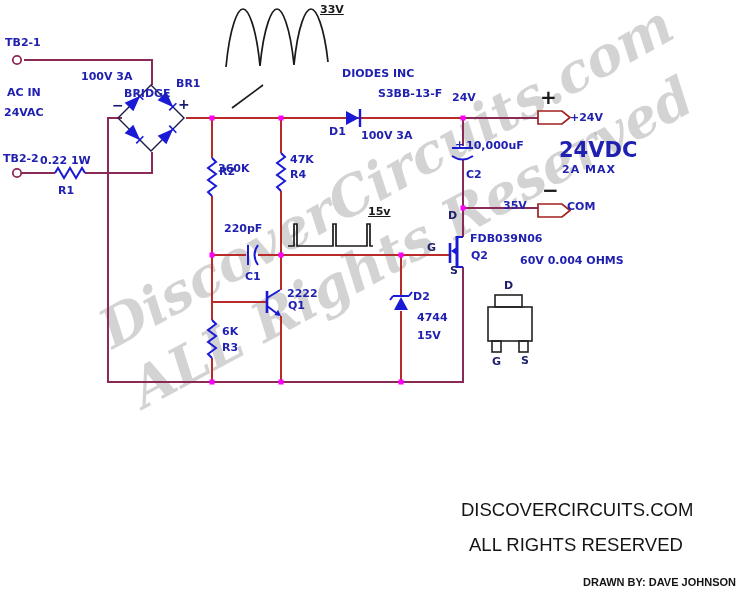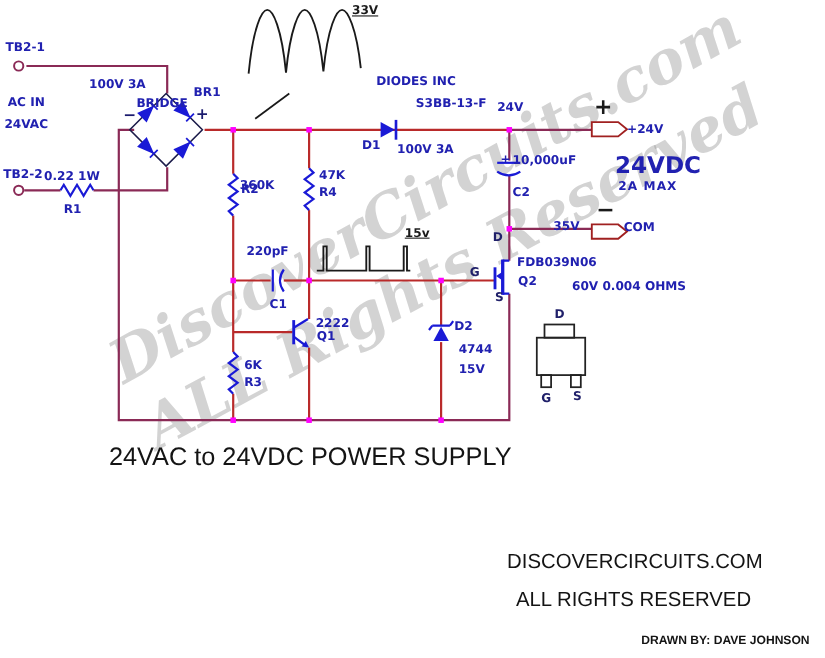--- a/index.html
+++ b/index.html
@@ -223,18 +223,17 @@
   <span class="lbl" style="left:417px;top:312px;">4744</span>
   <span class="lbl" style="left:417px;top:330px;">15V</span>
 
   <span class="lbl" style="left:222px;top:326px;">6K</span>
   <span class="lbl" style="left:222px;top:342px;">R3</span>
 
   <span class="lbl navy" style="left:504px;top:280px;">D</span>
   <span class="lbl navy" style="left:492px;top:356px;">G</span>
   <span class="lbl navy" style="left:521px;top:355px;">S</span>
 
-  <span class="title" style="left:99px;top:402px;">24VAC to 24VDC POWER SUPPLY</span>
   <span class="credit" style="left:461px;top:499px;">DISCOVERCIRCUITS.COM</span>
   <span class="credit" style="left:469px;top:534px;">ALL RIGHTS RESERVED</span>
   <span class="drawn" style="left:583px;top:576px;">DRAWN BY: DAVE JOHNSON</span>
 
 </div>
 
 </body></html>

